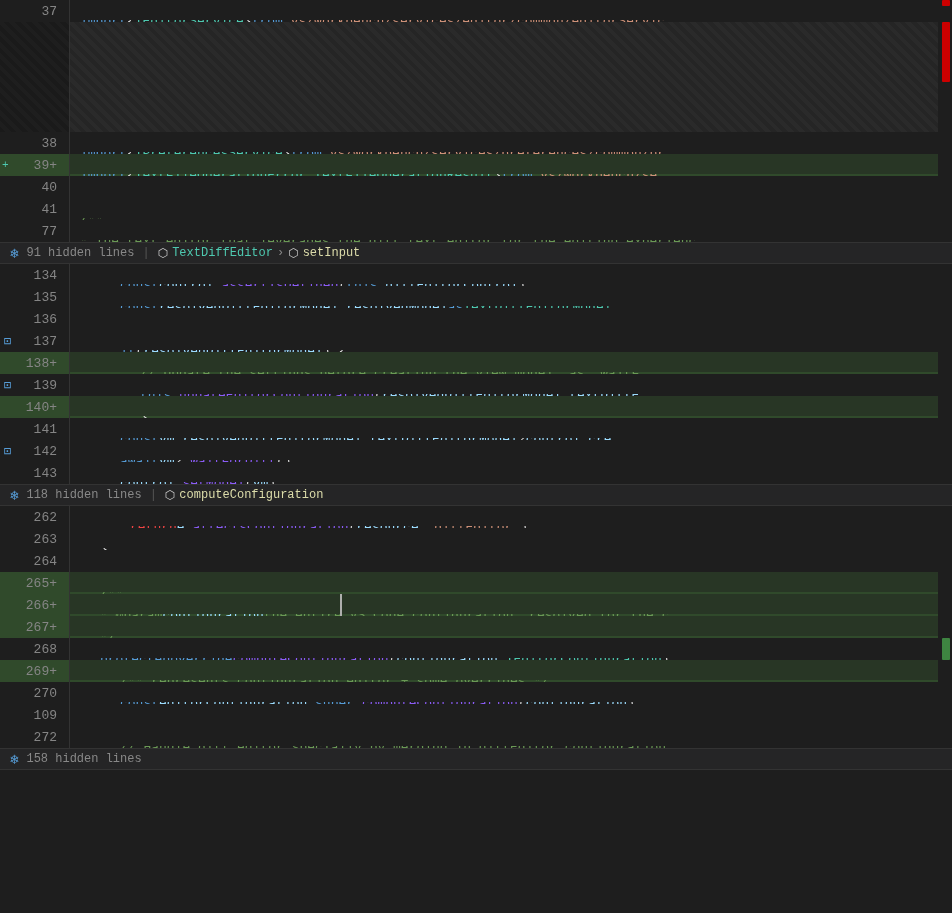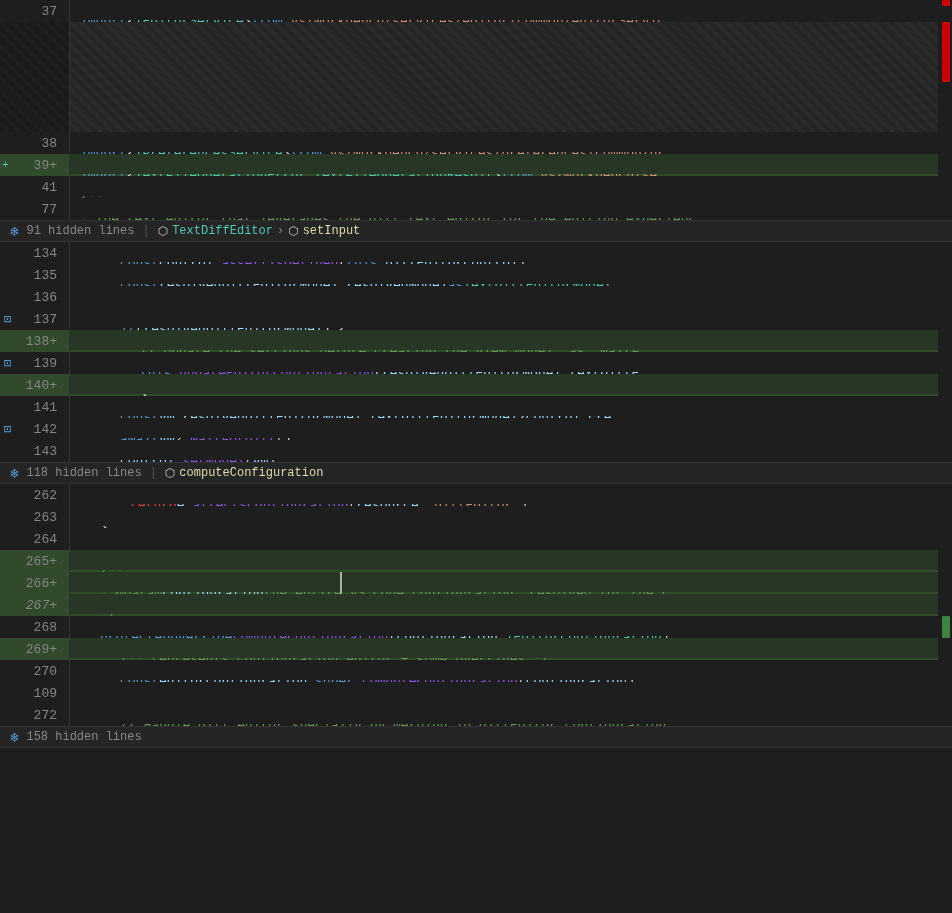--- a/index.html
+++ b/index.html
@@ -175,20 +175,25 @@
       <span class="plain">, </span>
       <span class="cls">TextFileOperationResult</span>
       <span class="plain"> } </span>
       <span class="kw">from</span>
       <span class="plain"> </span>
       <span class="str">'vs/workbench/se</span>
     </div>
     <div style="width:14px;background:#1e1e1e;"></div>
   </div>
 
+  <div class="full-line">
+    <div class="gutter-cell">40</div>
+    <div class="code-cell"></div>
+    <div style="width:14px;background:#1e1e1e;"></div>
+  </div>
 
   <div class="full-line">
     <div class="gutter-cell">41</div>
     <div class="code-cell">
       <span class="cm">/**</span>
     </div>
     <div style="width:14px;background:#1e1e1e;"></div>
   </div>
 
   <div class="full-line">
@@ -404,21 +409,21 @@
     <div class="gutter-cell" style="background:rgba(87,166,74,0.18);">266+</div>
     <div class="code-cell" style="background:rgba(87,166,74,0.18);padding-left:30px;position:relative;">
       <span class="cm"> * @param </span>
       <span class="prop" style="color:#9cdcfe;">configuration</span>
       <span class="cm"> the entire VS Code configuration, resolved for the c</span>
     </div>
     <div style="width:14px;background:#1e1e1e;"></div>
   </div>
 
   <div class="full-line line-added-full">
-    <div class="gutter-cell" style="background:rgba(87,166,74,0.18);font-style:italic;">267+</div>
+    <div class="gutter-cell" style="background:rgba(87,166,74,0.18);">267+</div>
     <div class="code-cell" style="background:rgba(87,166,74,0.18);padding-left:30px;">
       <span class="cm"> */</span>
     </div>
     <div style="width:14px;background:#1e1e1e;"></div>
   </div>
 
   <div class="full-line">
     <div class="gutter-cell">268</div>
     <div class="code-cell" style="padding-left:30px;">
       <span class="kw">protected</span>
@@ -463,21 +468,21 @@
   </div>
 
   <div class="full-line">
     <div class="gutter-cell">109</div>
     <div class="code-cell"></div>
     <div style="width:14px;background:#1e1e1e;"></div>
   </div>
 
   <div class="full-line">
     <div class="gutter-cell">272</div>
-    <div class="code-cell" style="padding-left:50px;font-style:italic;">
+    <div class="code-cell" style="padding-left:50px;">
       <span class="cm">// Handle diff editor specially by merging in diffEditor configuration</span>
     </div>
     <div style="width:14px;background:#1e1e1e;"></div>
   </div>
 
   <div class="hidden-lines-bar">
     <span class="snowflake">❄</span>
     <span>158 hidden lines</span>
     <div style="flex:1;"></div>
     <div style="width:14px;background:#1e1e1e;"></div>

